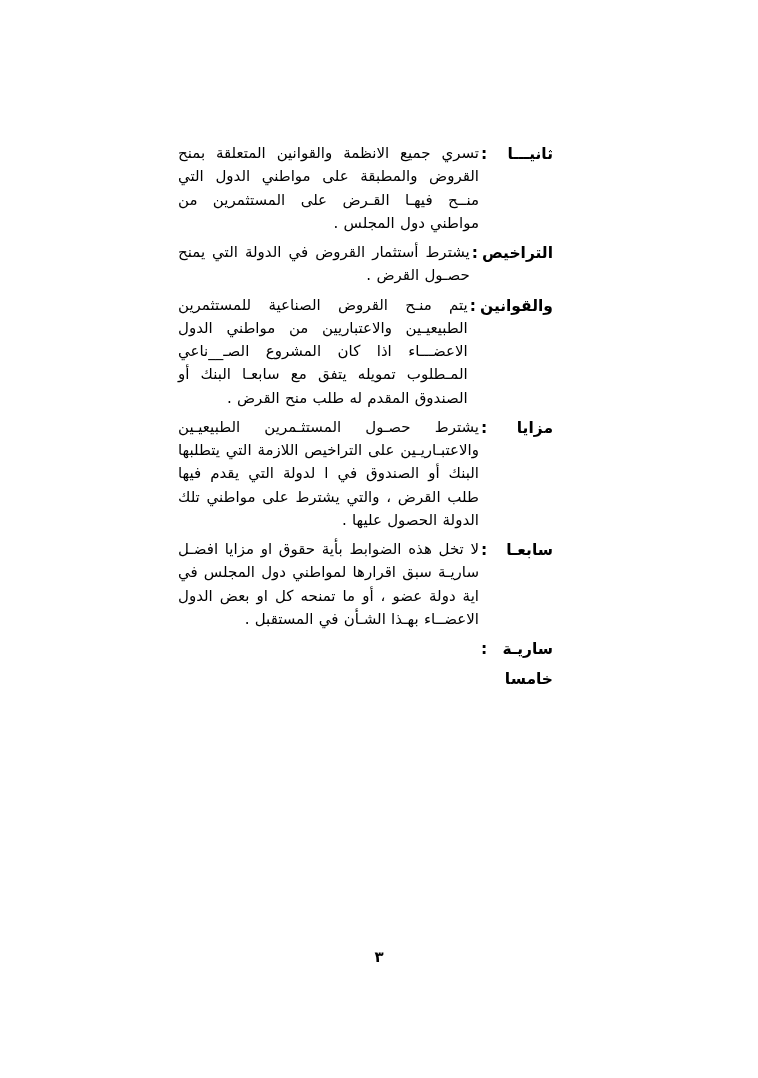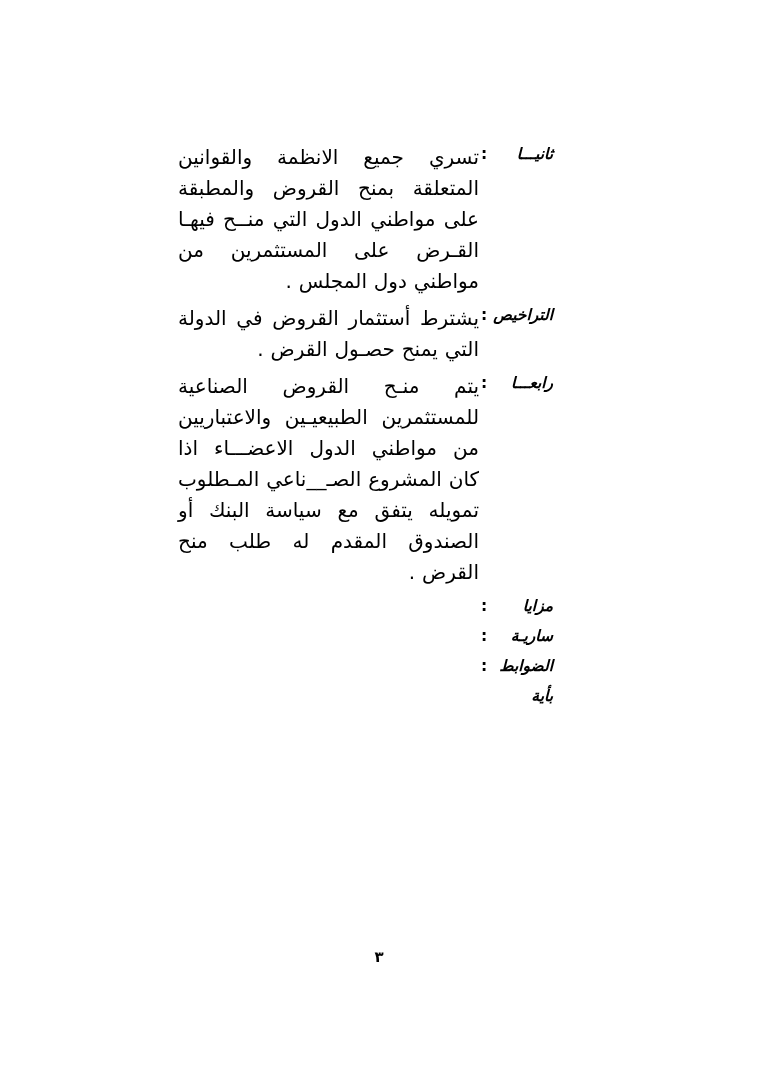--- a/index.html
+++ b/index.html
@@ -43,29 +43,28 @@
     flex-direction: row;
     justify-content: space-between;
     align-items: flex-start;
     font-size: 15.5px;
     font-weight: bold;
     line-height: 1.55;
     white-space: nowrap;
   }
   .label-text {
     letter-spacing: 0.5px;
-    font-style: italic;
   }
   .colon {
     padding-right: 4px;
     padding-left: 2px;
   }
   .body-cell {
     flex: 1 1 auto;
-    font-size: 20px;
+    font-size: 15px;
     line-height: 1.55;
     text-align: justify;
     text-align-last: right;
     word-spacing: 0.5px;
   }
   .clause.no-colon .colon {
     visibility: hidden;
   }
   .page-number {
     position: absolute;
@@ -95,50 +94,52 @@
     <div class="clause">
       <div class="label-cell">
         <span class="label-text">التراخيص</span>
         <span class="colon">:</span>
       </div>
       <div class="body-cell">يشترط أستثمار القروض في الدولة التي يمنح حصـول القرض .</div>
     </div>
 
     <div class="clause">
       <div class="label-cell">
-        <span class="label-text">رابعـــا</span>
+        <span class="label-text">والقوانين</span>
         <span class="colon">:</span>
       </div>
-      <div class="body-cell">يتم منـح القروض الصناعية للمستثمرين الطبيعيـين والاعتباريين من مواطني الدول الاعضـــاء اذا كان المشروع الصـ__ناعي المـطلوب تمويله يتفق مع سياسة البنك أو الصندوق المقدم له طلب منح القرض .</div>
+      <div class="body-cell">يتم منـح القروض الصناعية للمستثمرين الطبيعيـين والاعتباريين من مواطني الدول الاعضـــاء اذا كان المشروع الصـ__ناعي المـطلوب تمويله يتفق مع سابعـا البنك أو الصندوق المقدم له طلب منح القرض .</div>
     </div>
 
     <div class="clause">
       <div class="label-cell">
         <span class="label-text">مزايا</span>
         <span class="colon">:</span>
       </div>
+      <div class="body-cell">يشترط حصـول المستثـمرين الطبيعيـين والاعتبـاريـين على التراخيص اللازمة التي يتطلبها البنك أو الصندوق في ا لدولة التي يقدم فيها طلب القرض ، والتي يشترط على مواطني تلك الدولة الحصول عليها .</div>
+    </div>
+
+    <div class="clause">
+      <div class="label-cell">
+        <span class="label-text">سابعـا</span>
+        <span class="colon">:</span>
+      </div>
+      <div class="body-cell">لا تخل هذه الضوابط بأية حقوق او مزايا افضـل ساريـة سبق اقرارها لمواطني دول المجلس في اية دولة عضو ، أو ما تمنحه كل او بعض الدول الاعضــاء بهـذا الشـأن في المستقبل .</div>
     </div>
 
     <div class="clause">
       <div class="label-cell">
         <span class="label-text">ساريـة</span>
         <span class="colon">:</span>
       </div>
     </div>
 
-    <div class="clause">
-      <div class="label-cell">
-        <span class="label-text">الضوابط</span>
-        <span class="colon">:</span>
-      </div>
-    </div>
-
     <div class="clause no-colon">
       <div class="label-cell">
-        <span class="label-text">بأية</span>
+        <span class="label-text">خامسا</span>
         <span class="colon">:</span>
       </div>
     </div>
 
   </div>
 
   <div class="page-number">٣</div>
 
 </div>
 

